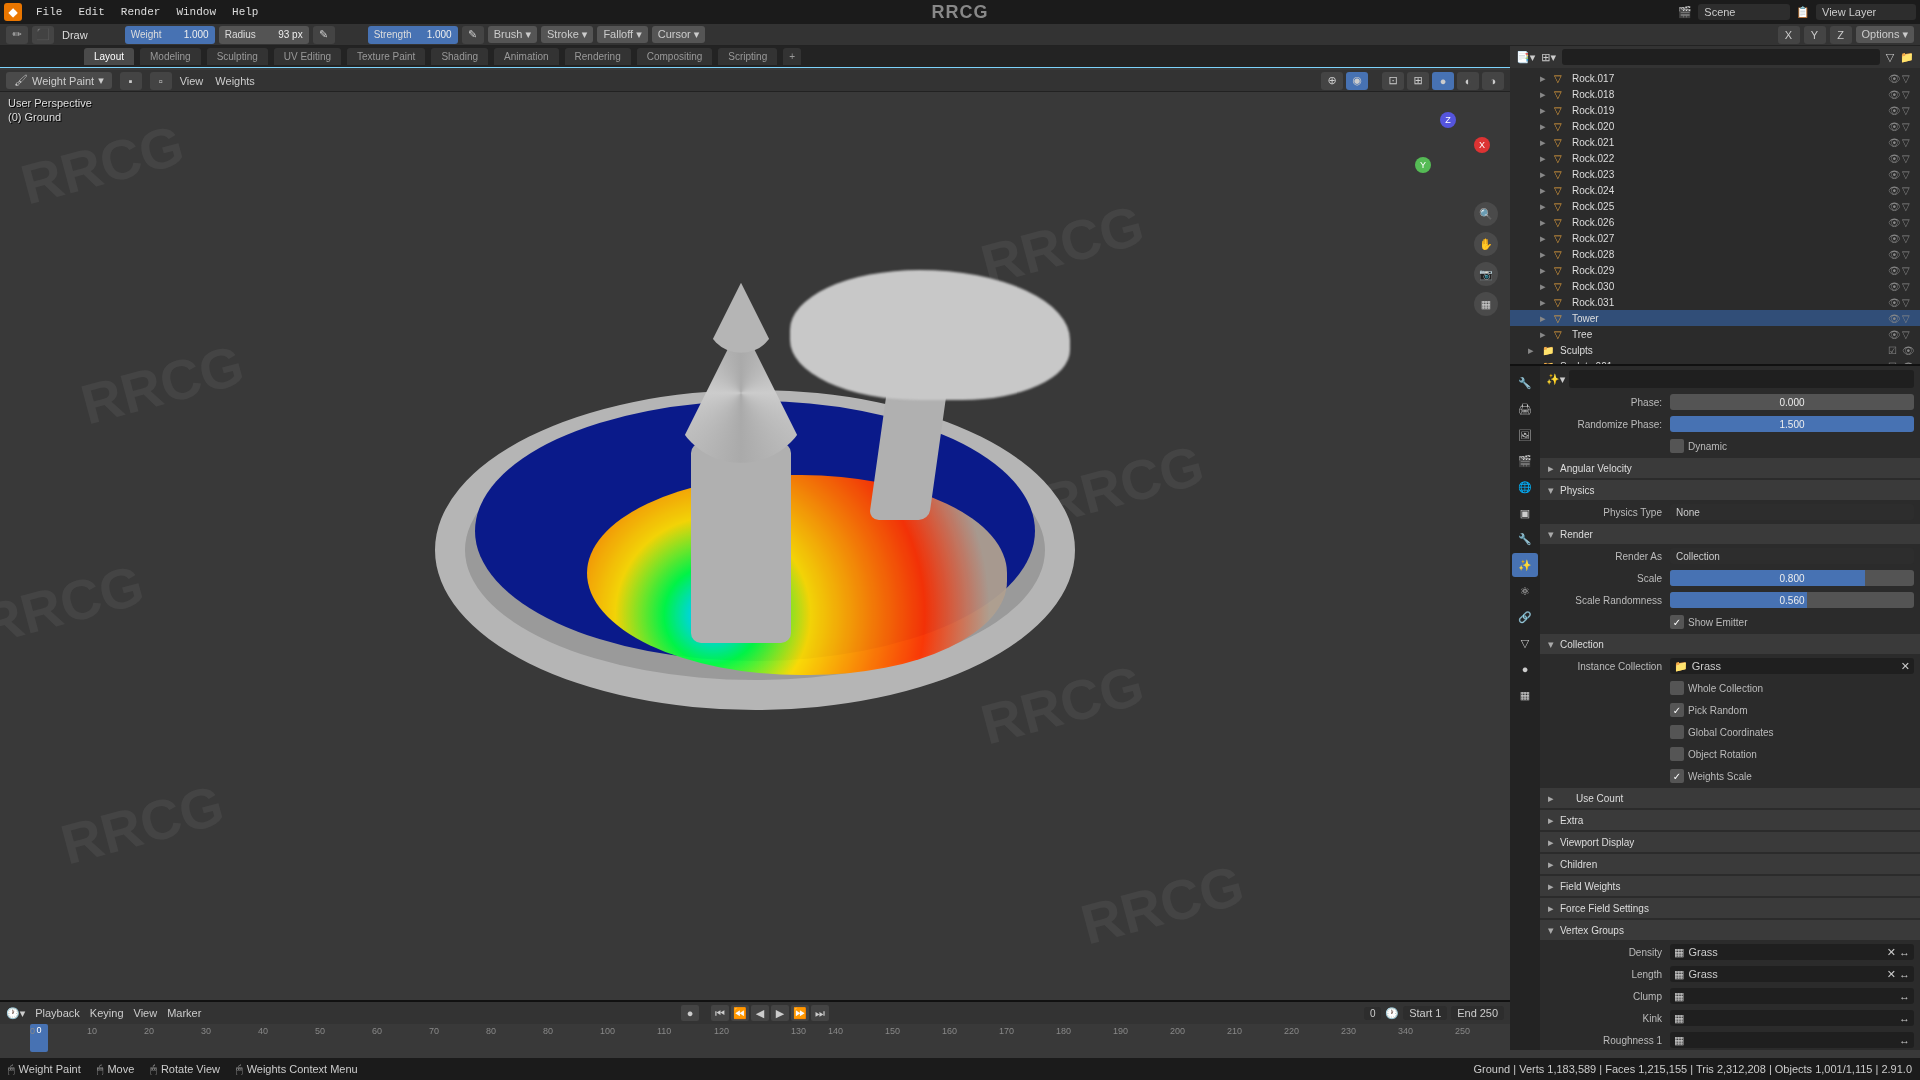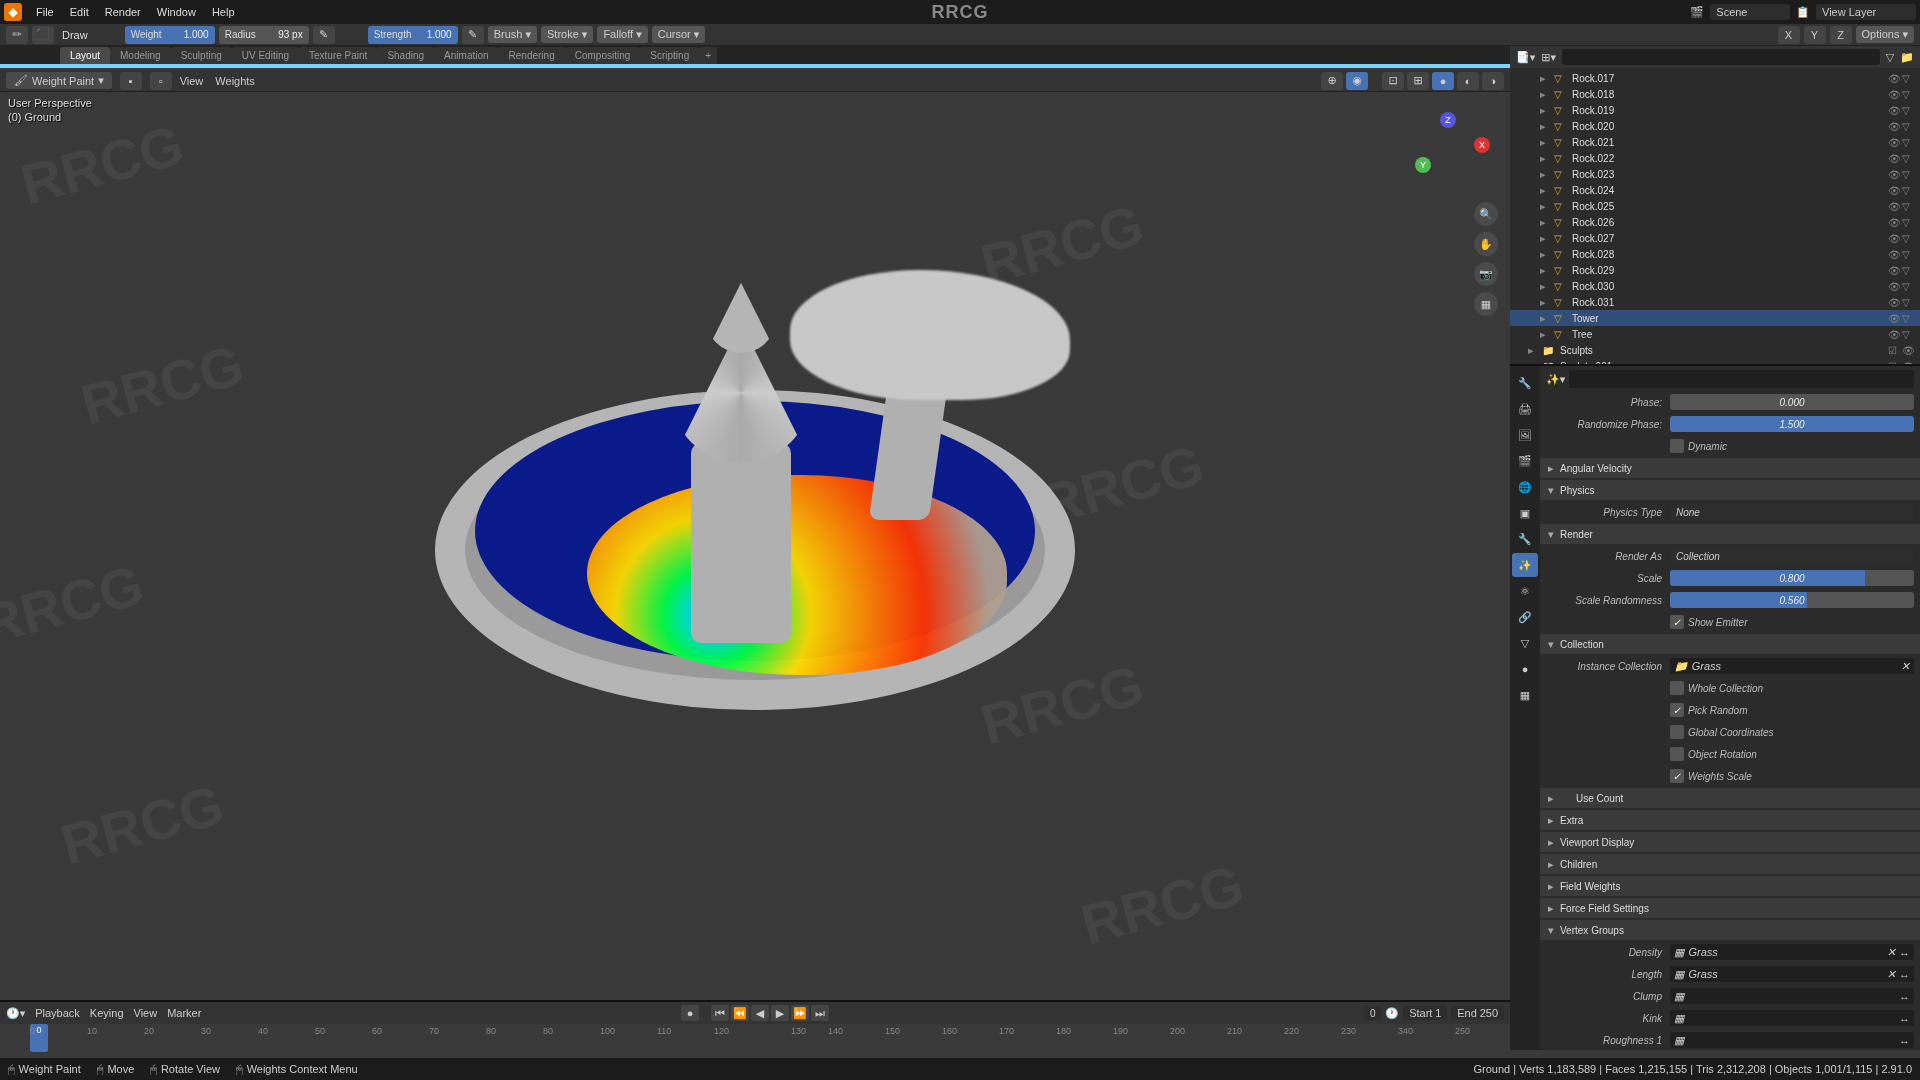--- a/index.html
+++ b/index.html
@@ -1,27 +1,27 @@
 <!DOCTYPE html>
 <html><head>
 <meta charset="utf-8">
 <style>
 * { margin: 0; padding: 0; box-sizing: border-box; font-family: sans-serif; font-size: 11px; user-select: none; }
 body { background: #393939; color: #ccc; width: 1920px; height: 1080px; overflow: hidden; position: relative; }
 
 
 .topbar { height: 24px; background: #1b1b1b; display: flex; align-items: center; padding: 0 4px; }
 .topbar .logo { width: 18px; height: 18px; background: #ea7600; border-radius: 3px; margin-right: 6px; display:flex;align-items:center;justify-content:center;color:#fff;font-size:12px; }
-.topbar .menu-item { padding: 0 8px; cursor: pointer; color: #ddd; }
+.topbar .menu-item { padding: 0 8px; cursor: pointer; color: #ddd; font-family: Liberation Mono, monospace; }
 .topbar .center-title { position: absolute; left: 50%; transform: translateX(-50%); font-size: 18px; font-weight: bold; color: #888; letter-spacing:1px; }
 .topbar .right { margin-left: auto; display: flex; align-items: center; gap: 6px; }
-.topbar .scene-input { background: #2d2d2d; border: none; color: #ccc; padding: 2px 6px; border-radius: 3px; width: 80px; }
-
-
-.workspaces { height: 22px; background: #232323; display: flex; align-items: center; padding-left: 60px; gap: 0; border-bottom:4px solid #7dd3fc;}
+.topbar .scene-input { background: #2d2d2d; border: none; color: #ccc; padding: 2px 6px; border-radius: 3px; width: 92px; }
+
+
+.workspaces { height: 22px; background: #232323; display: flex; align-items: center; padding-left: 84px; gap: 6px; border-bottom:1px solid #7dd3fc;}
 .workspaces .tab { padding: 3px 10px; background: #333; border-radius: 3px 3px 0 0; color: #999; font-size: 10px; cursor:pointer;}
 .workspaces .tab.active { background: #4a4a4a; color: #fff; }
 
 
 .tool-header { position:absolute; top:24px; left:0; right:0; height: 22px; background: #333; display: flex; align-items: center; padding: 0 6px; gap: 4px; border-bottom:1px solid #222;}
 .tool-header .tool-icon { width: 22px; height: 18px; background: #444; border-radius: 3px; display:flex;align-items:center;justify-content:center;}
 .tool-header .label { color: #ddd; padding: 0 4px; }
 .tool-header .slider { display: inline-flex; align-items:center; background: #545454; border-radius: 3px; height: 18px; min-width: 90px; padding: 0 6px; position:relative;}
 .tool-header .slider.blue { background: #4772b3; margin-left: 29px; }
 .tool-header .slider .name { color: #ddd; font-size: 10px; }
@@ -73,21 +73,21 @@
 .tree-row.coll { padding-left: 18px; }
 .tree-row.coll .obj-icon { color:#eee; }
 
 .properties { flex:1; display:flex; overflow:hidden;}
 .prop-tabs { width: 30px; background: #232323; display:flex; flex-direction:column; padding-top: 4px;}
 .prop-tabs .pt { width: 26px; height: 24px; margin: 1px 2px; border-radius: 3px; display:flex;align-items:center;justify-content:center; cursor:pointer;}
 .prop-tabs .pt.active { background: #4772b3; }
 .prop-body { flex:1; overflow-y:auto; padding: 4px 6px; }
 .prop-body .search-row { display:flex; align-items:center; gap:4px; margin-bottom:4px;}
 .prop-body .search-row input { flex:1; background:#1f1f1f; border:none; height:18px; border-radius:3px; padding:0 4px; color:#ccc;}
-.prop-row { display:flex; align-items:center; height: 20px; margin: 2px 0; gap:4px;font-style:italic;}
+.prop-row { display:flex; align-items:center; height: 20px; margin: 2px 0; gap:4px;}
 .prop-row .lbl { flex: 0 0 120px; text-align: right; color:#bbb; font-size:10px; padding-right:4px;}
 .prop-row .val-slider { flex:1; background:#545454; height:16px; border-radius:3px; position:relative; display:flex; align-items:center; justify-content:center;}
 .prop-row .val-slider.blue { background:#4772b3; }
 .prop-row .val-slider.partial::before { content:''; position:absolute; left:0; top:0; bottom:0; width:var(--pct,50%); background:#4772b3; border-radius:3px 0 0 3px;}
 .prop-row .val-slider .txt { position:relative; color:#eee; font-size:10px; z-index:1;}
 .prop-row .val-select { flex:1; background:#2d2d2d; height:16px; border-radius:3px; padding: 0 6px; display:flex; align-items:center; color:#ccc; font-size:10px;}
 .prop-row .cb { width:14px; height:14px; background:#555; border-radius:2px; display:flex;align-items:center;justify-content:center;}
 .prop-row .cb.checked::after { content:'✓'; color:#fff; font-size:10px;}
 .prop-row .picker { flex:1; background:#1f1f1f; height:16px; border-radius:3px; display:flex; align-items:center; padding:0 4px; gap:4px;}
 .panel-hdr { display:flex; align-items:center; height:20px; background:#3a3a3a; margin: 2px -6px; padding: 0 8px; cursor:pointer;}

